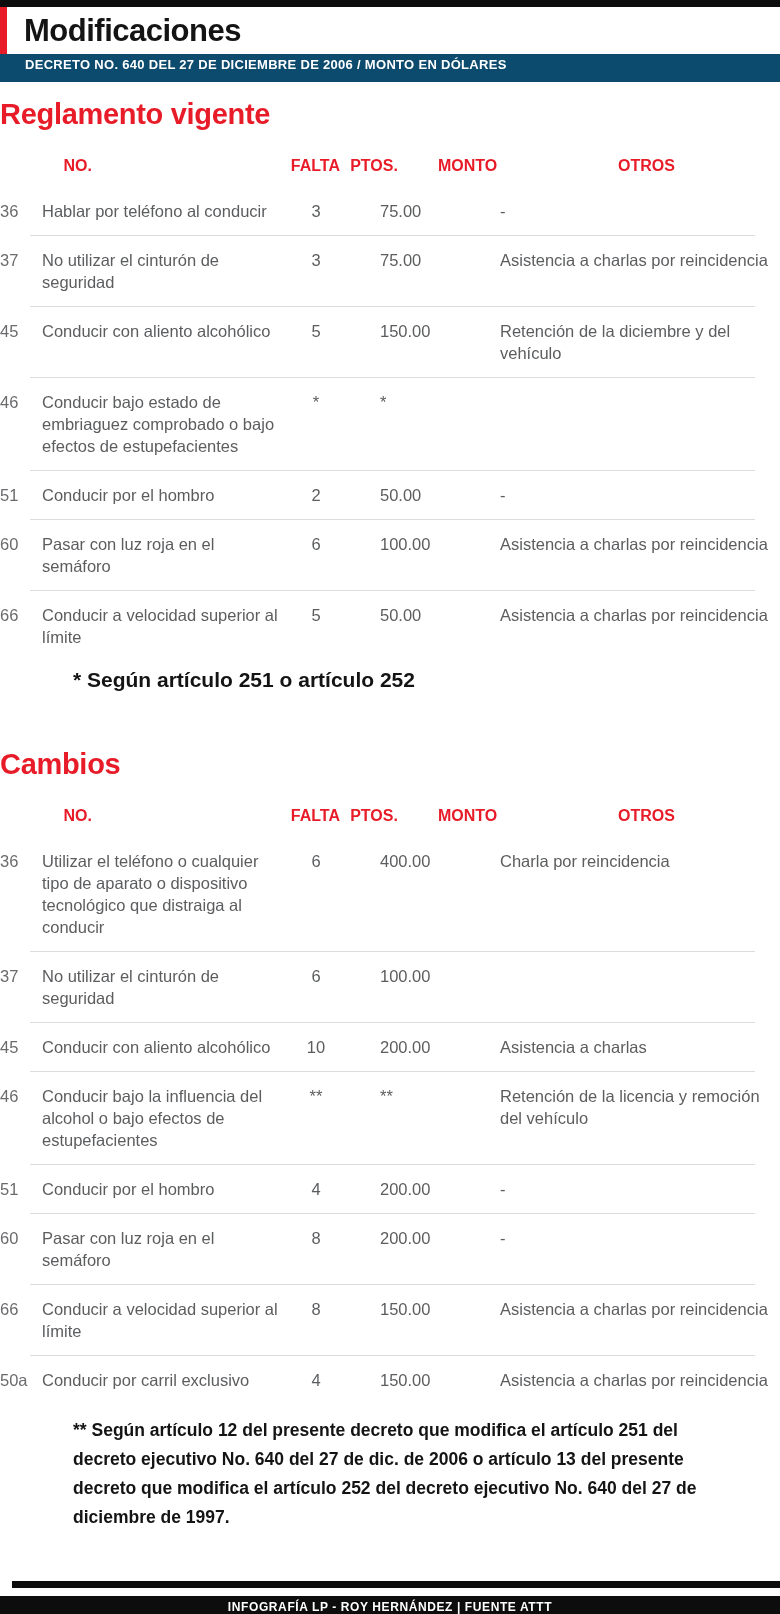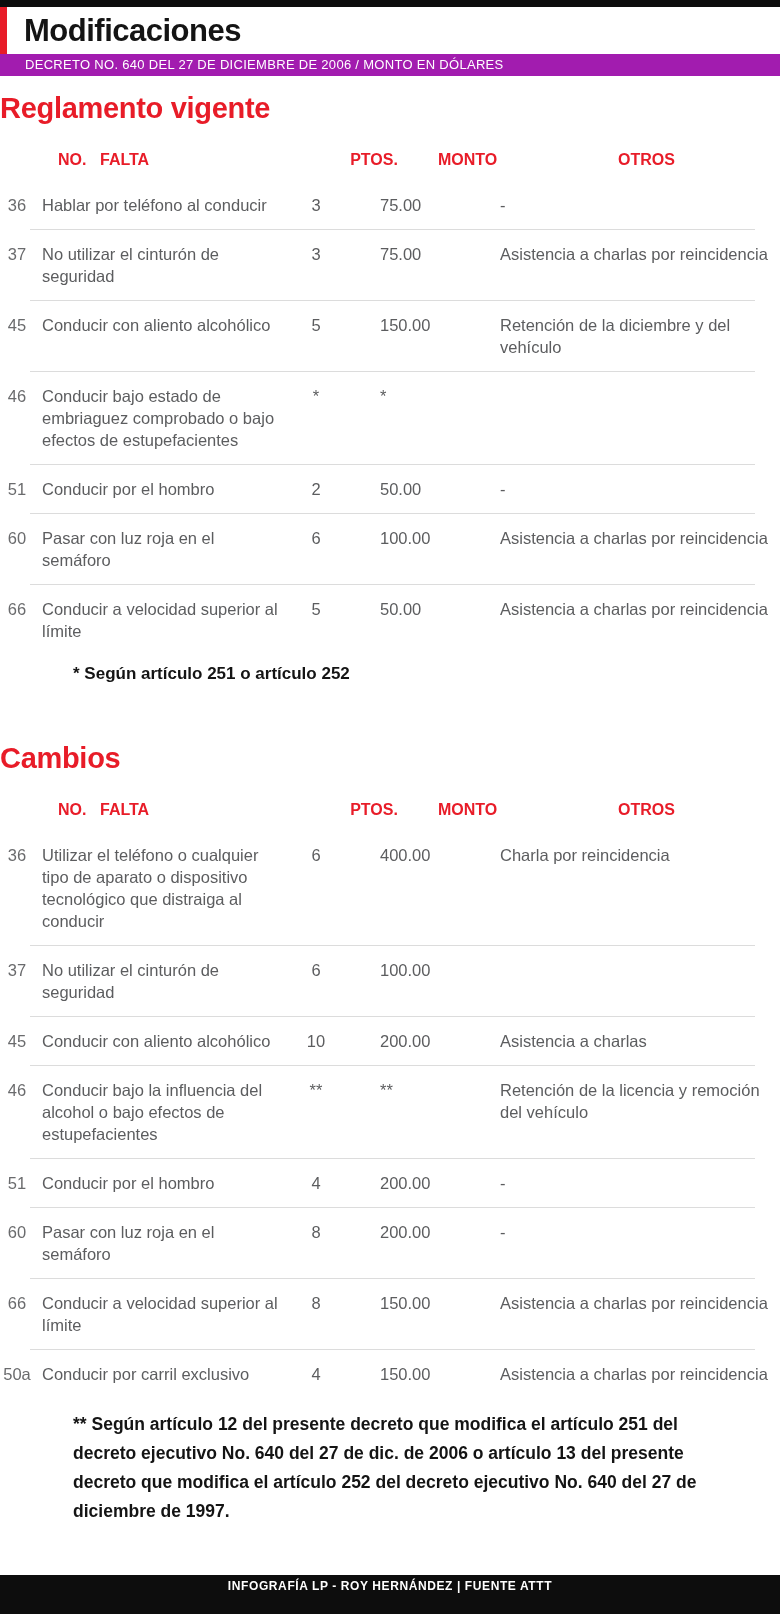--- a/index.html
+++ b/index.html
@@ -14,63 +14,63 @@
   .masthead { position: relative; padding: 5px 0 4px 24px; }
   .red-notch {
     position: absolute; left: 0; top: 0; bottom: 0; width: 7px;
     background: #e81c28;
   }
   .main-title {
     font-size: 31px; font-weight: bold; color: #141414;
     letter-spacing: -0.5px; line-height: 38px;
   }
   .decree-bar {
-    background: #a21caf; color: #ffffff;
-    padding: 3px 0 3px 25px; height: 22px;
-    font-size: 13px; font-weight: normal; letter-spacing: 0.3px;
+    background: #0c4a6e; color: #ffffff;
+    padding: 3px 0 3px 25px; height: 28px;
+    font-size: 13px; font-weight: bold; letter-spacing: 0.3px;
     line-height: 16px;
   }
   .section { margin-top: 16px; }
   .section.second { margin-top: 54px; }
   .section-title {
     text-align: left; color: #e81c28;
     font-size: 29px; font-weight: bold; letter-spacing: -0.3px;
   }
   .grid {
     display: grid;
     grid-template-columns: 42px 240px 68px 120px 1fr;
     padding-left: 58px; padding-right: 45px;
   }
   .hdr-row { margin-top: 26px; color: #e81c28; font-weight: bold; font-size: 16px; }
-  .hdr-row .h-no   { text-align: left; padding-right: 8px; }
-  .hdr-row .h-falta{ text-align: left; }
+  .hdr-row .h-no   { text-align: right; padding-right: 8px; }
+  .hdr-row .h-falta{ text-align: right; }
   .hdr-row .h-ptos { text-align: center; }
   .hdr-row .h-monto{ padding-left: 30px; }
   .hdr-row .h-otros{ text-align: center; padding-left: 30px; }
   .rows { margin-top: 12px; }
   .row { padding: 13px 0; font-size: 16.5px; line-height: 22px; color: #5c5d5f; }
-  .row .c-no    { text-align: center; padding-right: 8px; color: #6a6b6d; }
+  .row .c-no    { text-align: left; padding-right: 8px; color: #6a6b6d; }
   .row .c-falta { }
   .row .c-ptos  { text-align: center; }
   .row .c-monto { padding-left: 30px; }
   .row .c-otros { padding-left: 30px; }
   .sep { border-top: 1px solid #dcdcdc; margin: 0 25px 0 30px; }
   .footnote {
     margin: 4px 70px 0 73px;
-    font-size: 17px; font-weight: bold; color: #141414;
+    font-size: 21px; font-weight: bold; color: #141414;
     line-height: 29px;
   }
   .footnote.long { margin-top: 12px; font-size: 17.5px; }
   .footer-thin {
     position: absolute; left: 12px; right: 0; bottom: 26px;
     height: 7px; background: #0d0d0d;
   }
   .footer-bar {
     position: absolute; left: 0; right: 0; bottom: 0;
-    height: 39px; background: #0d0d0d;
+    height: 18px; background: #0d0d0d;
     color: #ffffff; text-align: center;
     font-size: 12px; font-weight: bold; letter-spacing: 0.6px;
     line-height: 22px;
   }
 </style>
 </head>
 <body>
 
 <div class="topbar"></div>
 

